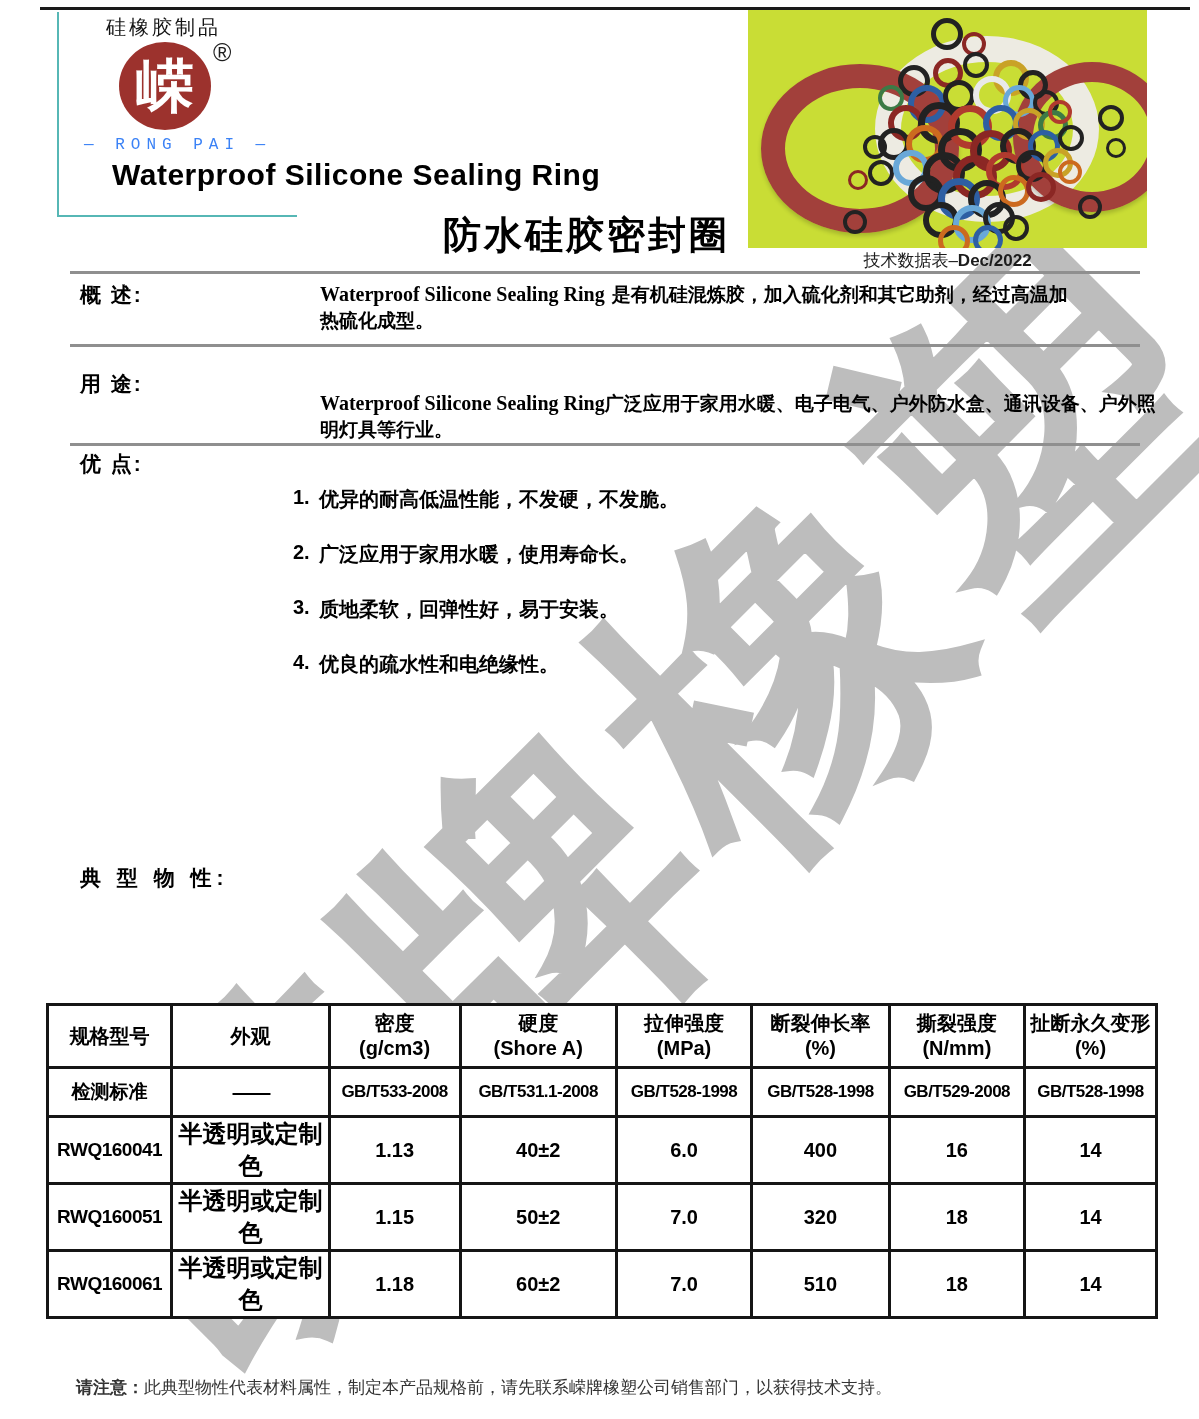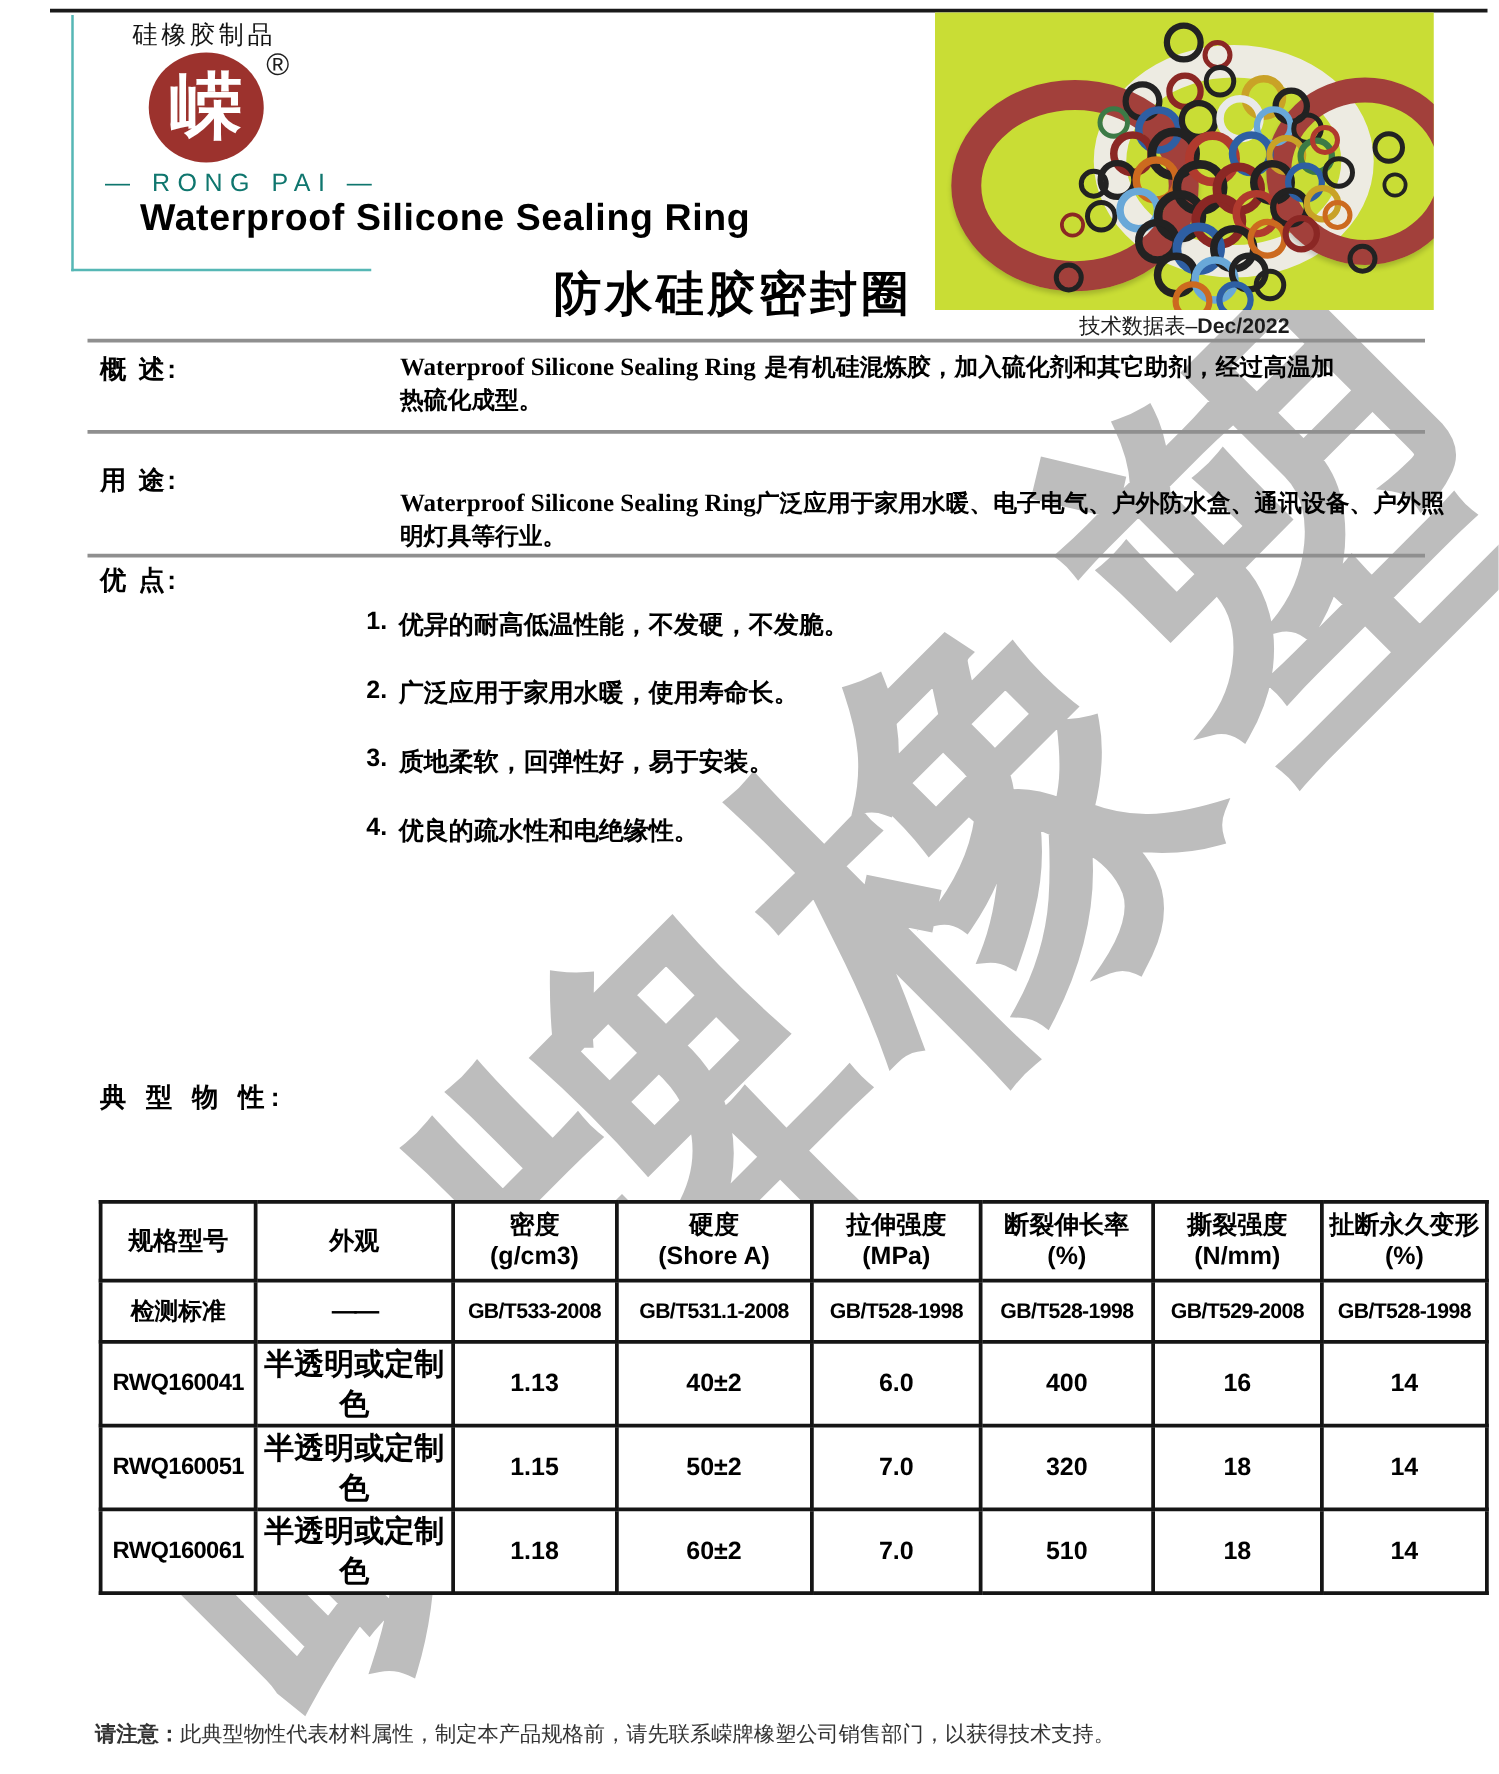--- a/index.html
+++ b/index.html
@@ -16,22 +16,22 @@
   .topline{left:40px;top:7px;width:1150px;height:3px;background:#1a1a1a;}
 
   
   .logo-frame{left:57px;top:12px;width:238px;height:203px;
               border-left:2px solid #56b7b5;border-bottom:2px solid #56b7b5;}
   .brand-top{left:106px;top:14px;font-size:20px;font-weight:500;letter-spacing:3px;color:#141414;}
   .logo-circle{left:119px;top:42px;width:92px;height:88px;border-radius:50%;background:#9c322d;
                display:flex;align-items:center;justify-content:center;}
   .logo-glyph{color:#ffffff;font-size:58px;font-weight:bold;line-height:1;}
   .reg{left:213px;top:38px;font-size:25px;color:#1d1d1d;font-weight:500;}
-  .rongpai{left:84px;top:136px;font-family:Liberation Sans, sans-serif;
-           font-size:20px;letter-spacing:6px;color:#0f766e;white-space:nowrap;}
+  .rongpai{left:84px;top:136px;font-family:Liberation Mono, monospace;
+           font-size:16px;letter-spacing:6px;color:#3b82f6;white-space:nowrap;}
   .title-en{left:112px;top:158px;font-size:30px;font-weight:bold;letter-spacing:0.5px;white-space:nowrap;}
   .title-zh{left:443px;top:210px;font-size:38px;font-weight:bold;letter-spacing:3px;white-space:nowrap;}
 
   
   .photo{left:748px;top:10px;width:399px;height:238px;background:#c9dd35;overflow:hidden;}
   .ring{position:absolute;border-radius:50%;background:transparent;}
   .white-ring{left:127px;top:26px;width:172px;height:134px;border:26px solid #edebe2;}
   .red-ring-left{left:13px;top:54px;width:150px;height:121px;border:24px solid #a2403b;
                  box-shadow:0 3px 4px rgba(0,0,0,0.18);}
   .red-ring-right{left:265px;top:52px;width:118px;height:110px;border:20px solid #a2403b;
@@ -53,21 +53,21 @@
   .usage-text{left:320px;top:366px;width:840px;margin-top:24px;}
   .sec-text .en{font-family:"Liberation Serif","DejaVu Serif",serif;font-size:20px;}
   .sec-text .en.gap{margin-right:7px;}
 
   .adv-list{left:293px;top:486px;width:600px;}
   .adv-item{display:flex;margin-bottom:28px;font-size:20px;font-weight:bold;}
   .adv-num{width:26px;flex:0 0 26px;}
   .adv-text{white-space:nowrap;}
 
   
-  .props-table{left:46px;top:960px;margin-left:33px;}
+  .props-table{left:46px;top:1003px;}
   table{border-collapse:collapse;table-layout:fixed;width:1112px;background:#ffffff;}
   th,td{border:3px solid #151515;text-align:center;vertical-align:middle;
         font-weight:bold;padding:0;overflow:hidden;}
   .head-row th{height:60px;font-size:20px;line-height:1.25;font-weight:bold;}
   .std-row td{height:46px;font-size:17px;letter-spacing:-0.5px;}
   .std-row td:first-child{font-size:19px;letter-spacing:0;}
   .std-row td:nth-child(2){font-size:20px;letter-spacing:-2px;}
   .data-row td{height:62px;font-size:20px;}
   .data-row td:first-child{font-size:19px;letter-spacing:-0.5px;}
   .data-row td:nth-child(2){font-size:24px;}

